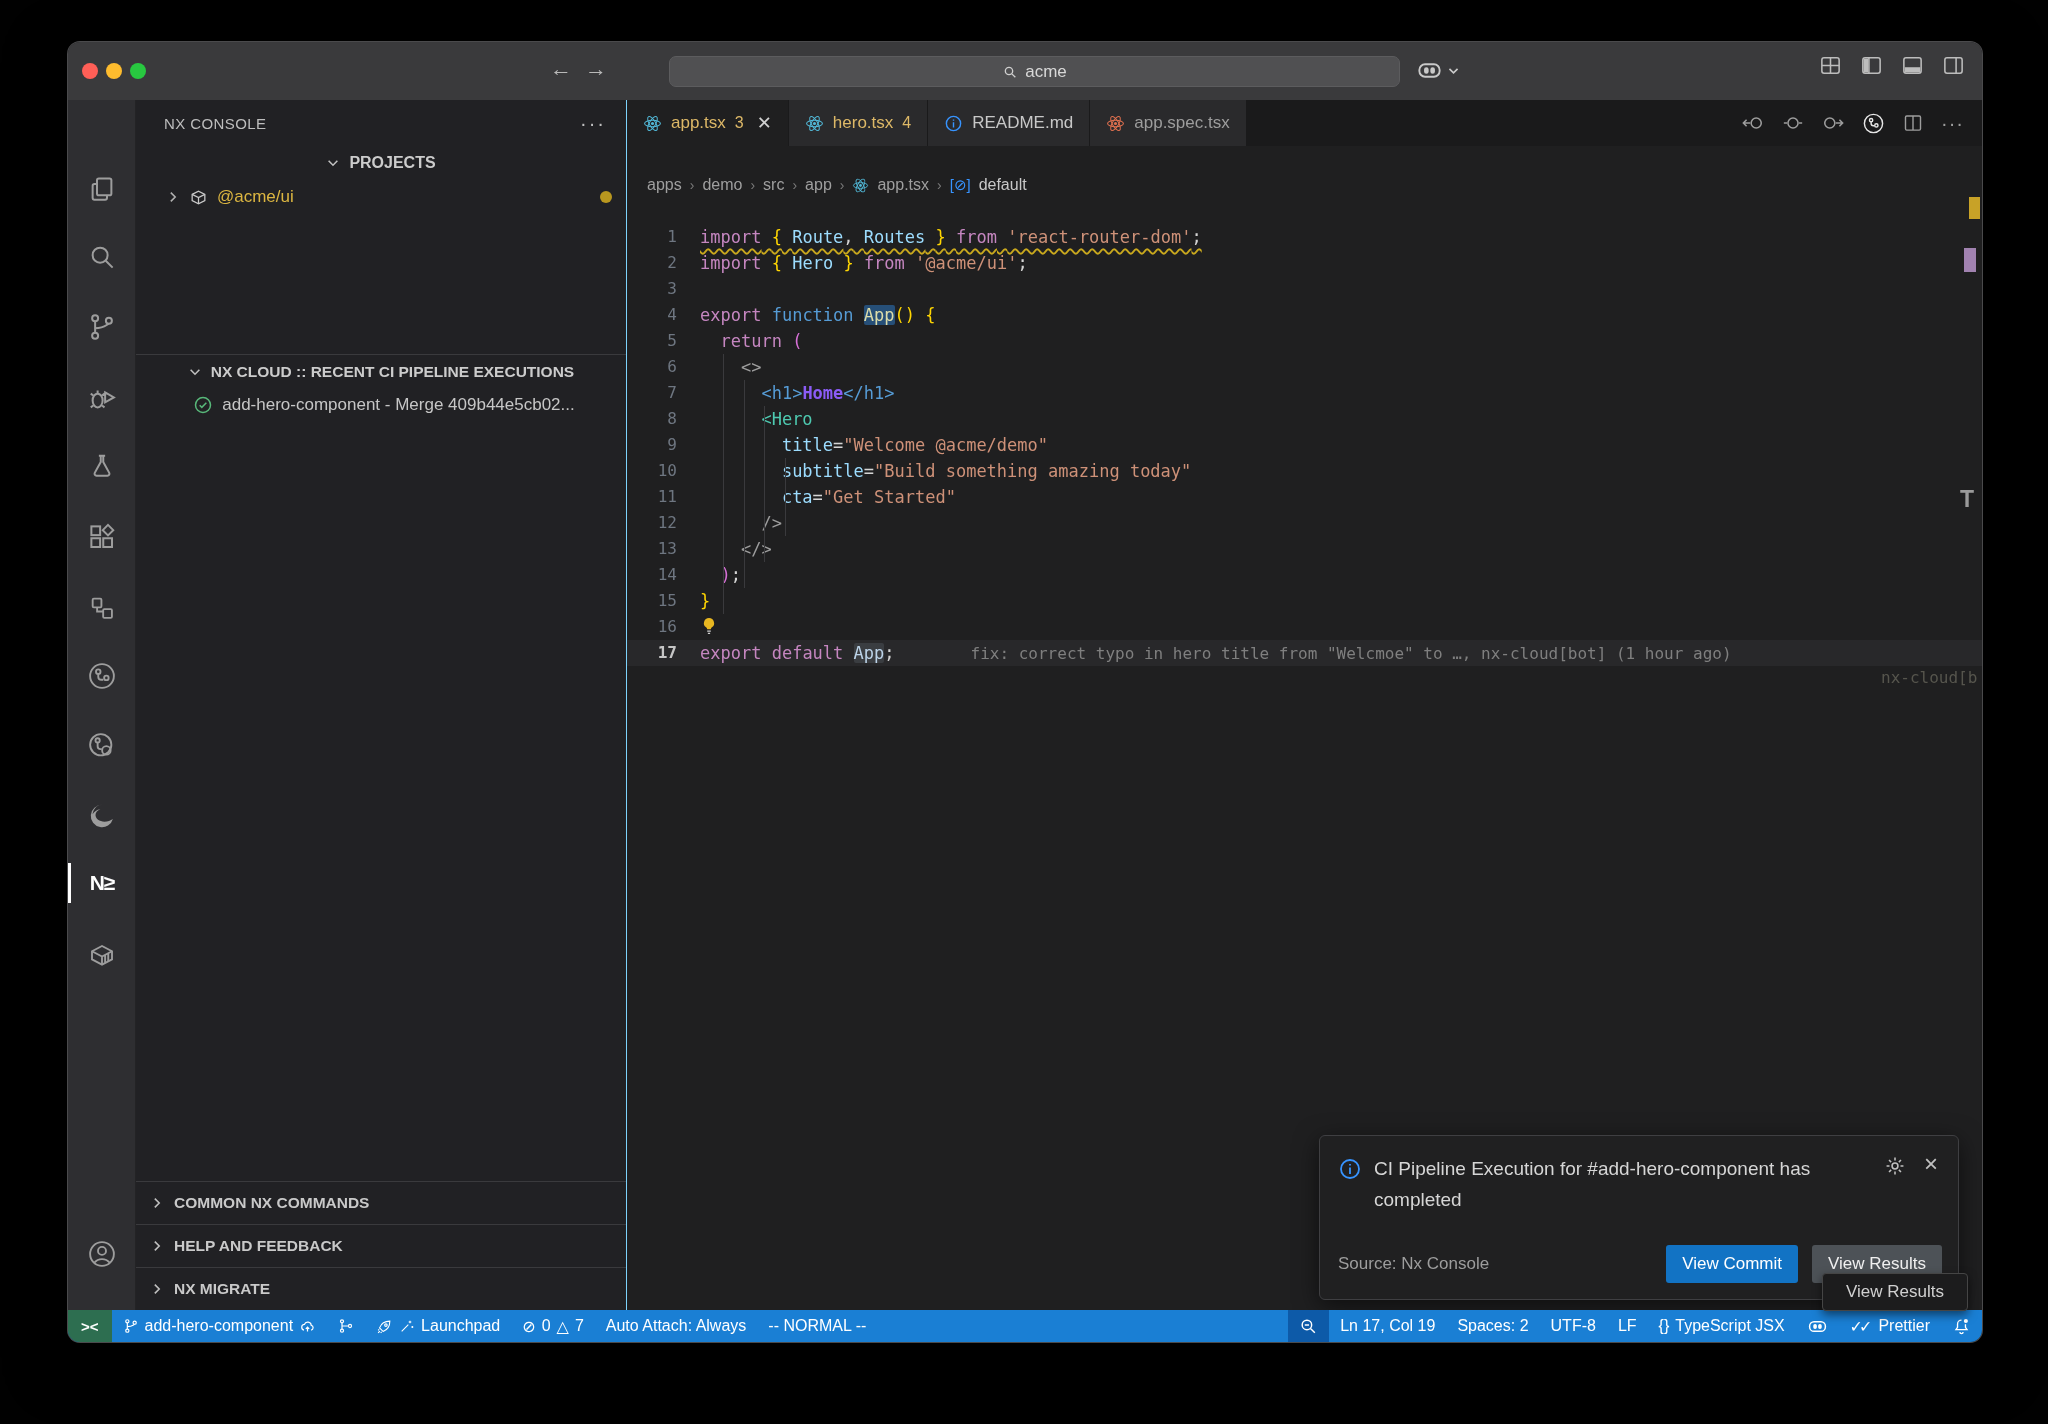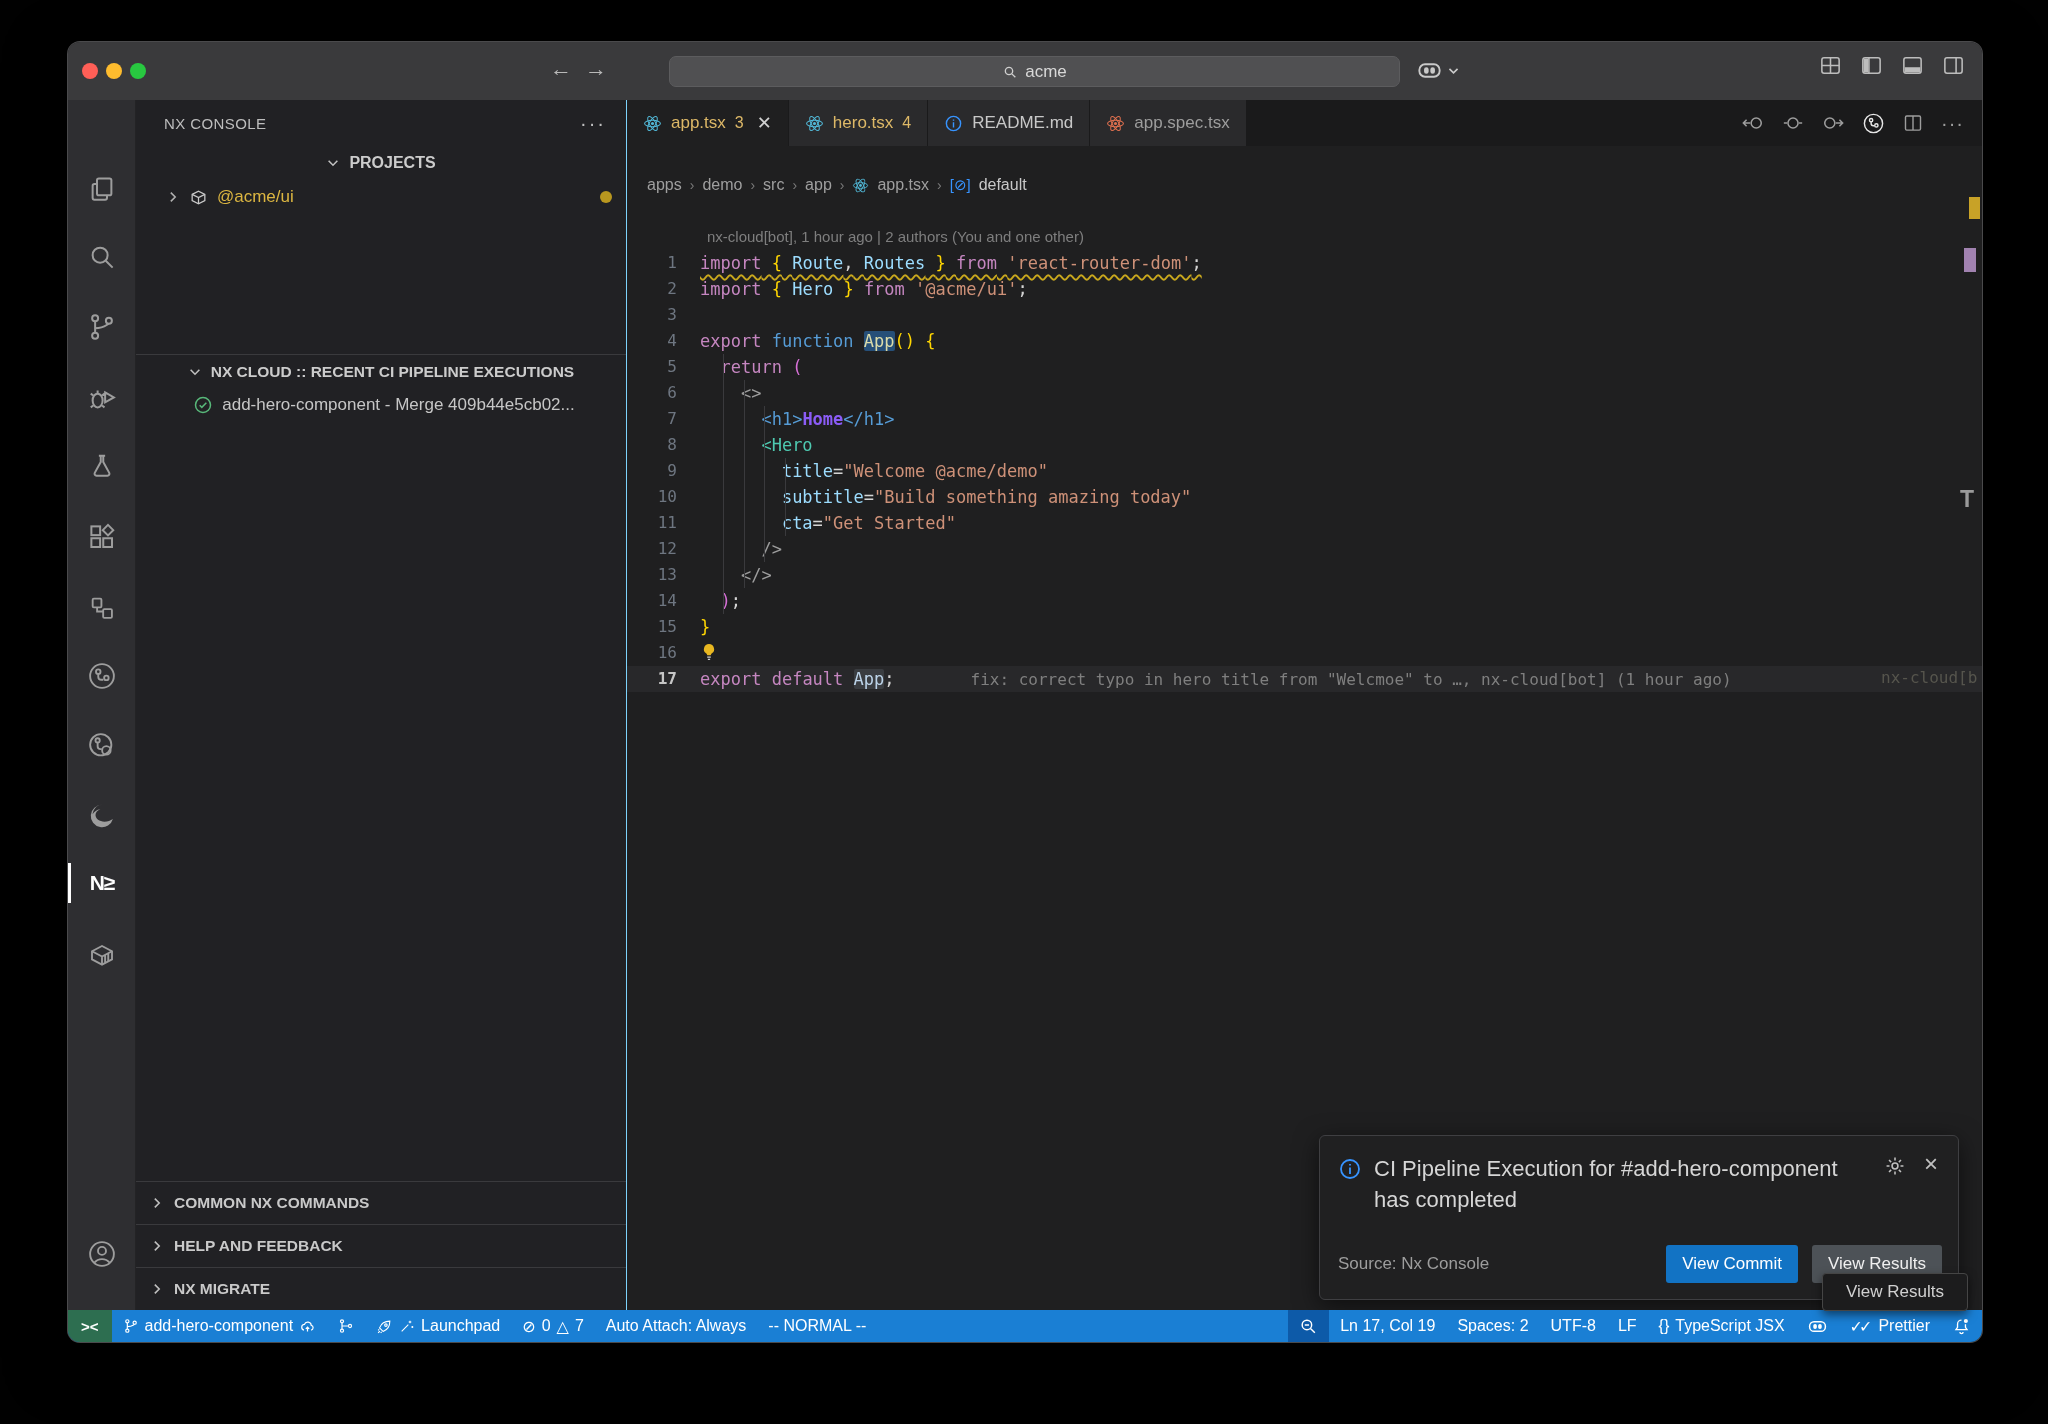--- a/index.html
+++ b/index.html
@@ -71,21 +71,21 @@
   .bulb { display:inline-flex; width:20px; margin-right:2px; transform:translateY(2px); }
   .iguide { position:absolute; width:1px; background:#3a3a3d; }
   .edgeblame { position:absolute; left:1254px; top:444px; color:#56554d; font-size:16px; white-space:pre; }
   .ovr-yellow { position:absolute; right:2px; top:97px; width:11px; height:22px; background:#c8a227; }
   .ovr-purple { position:absolute; right:6px; top:148px; width:12px; height:24px; background:#a182b0; }
   .ovr-t { position:absolute; right:8px; top:386px; color:#9a9a9a; font-weight:bold; font-size:23px; font-family:"Liberation Sans",sans-serif; }
 
   
   .toast { position:absolute; left:1251px; top:1093px; width:640px; height:165px; background:#202021; border:1px solid #3f3f42; border-radius:6px; box-shadow:0 6px 24px rgba(0,0,0,.55); padding:17px 20px 14px 18px; z-index:30; }
   .toast-row1 { display:flex; gap:12px; }
-  .toast-msg { font-size:22px; line-height:31px; color:#d6d6d6; width:470px; }
+  .toast-msg { font-size:19px; line-height:31px; color:#d6d6d6; width:470px; }
   .toast-icons { margin-left:auto; display:flex; gap:18px; color:#c0c0c0; }
   .toast-x { font-size:24px; line-height:22px; color:#c0c0c0; cursor:pointer; }
   .toast-row2 { position:absolute; left:18px; right:16px; bottom:16px; display:flex; align-items:center; }
   .toast-src { font-size:17px; color:#9d9d9d; }
   .btn { height:38px; display:flex; align-items:center; padding:0 16px; font-size:17px; border-radius:3px; cursor:pointer; }
   .btn-primary { background:#1273c4; color:#ffffff; margin-left:auto; }
   .btn-secondary { background:#4d5257; color:#f0f0f0; margin-left:14px; }
   .tooltip { position:absolute; left:1754px; top:1231px; width:146px; height:38px; background:#1c1c1d; border:1px solid #454545; border-radius:4px; display:flex; align-items:center; justify-content:center; font-size:17px; color:#d0d0d0; z-index:60; box-shadow:0 4px 10px rgba(0,0,0,.5); }
 
   
@@ -385,21 +385,20 @@
             <ellipse cx="12" cy="12" rx="10" ry="4" transform="rotate(60 12 12)"></ellipse>
             <ellipse cx="12" cy="12" rx="10" ry="4" transform="rotate(120 12 12)"></ellipse>
           </svg>
         <span class="crumb">app.tsx</span>
           <span class="sep">›</span>
         <span style="color:#3794ff; font-size:15px">[⊘]</span>
         <span class="crumb" style="color:#c8c8c8">default</span>
       </div>
 
       <div class="codewrap">
-        <div class="blamehead">nx-cloud[bot], 1 hour ago | 2 authors (You and one other)</div>
         <div id="code-lines">
             <div class="code-line">
               <span class="ln">1</span>
               <span class="ltext"><span class="squig"><span class="tk-kw">import</span><span class="tk-pn"> </span><span class="tk-b1">{</span><span class="tk-pn"> </span><span class="tk-vr">Route</span><span class="tk-pn">,</span><span class="tk-pn"> </span><span class="tk-vr">Routes</span><span class="tk-pn"> </span><span class="tk-b1">}</span><span class="tk-pn"> </span><span class="tk-kw">from</span><span class="tk-pn"> </span><span class="tk-st">'react-router-dom'</span><span class="tk-pn">;</span></span></span>
             </div>
             <div class="code-line">
               <span class="ln">2</span>
               <span class="ltext"><span class="tk-kw">import</span><span class="tk-pn"> </span><span class="tk-b1">{</span><span class="tk-pn"> </span><span class="tk-vr">Hero</span><span class="tk-pn"> </span><span class="tk-b1">}</span><span class="tk-pn"> </span><span class="tk-kw">from</span><span class="tk-pn"> </span><span class="tk-st">'@acme/ui'</span><span class="tk-pn">;</span></span>
             </div>
             <div class="code-line">

